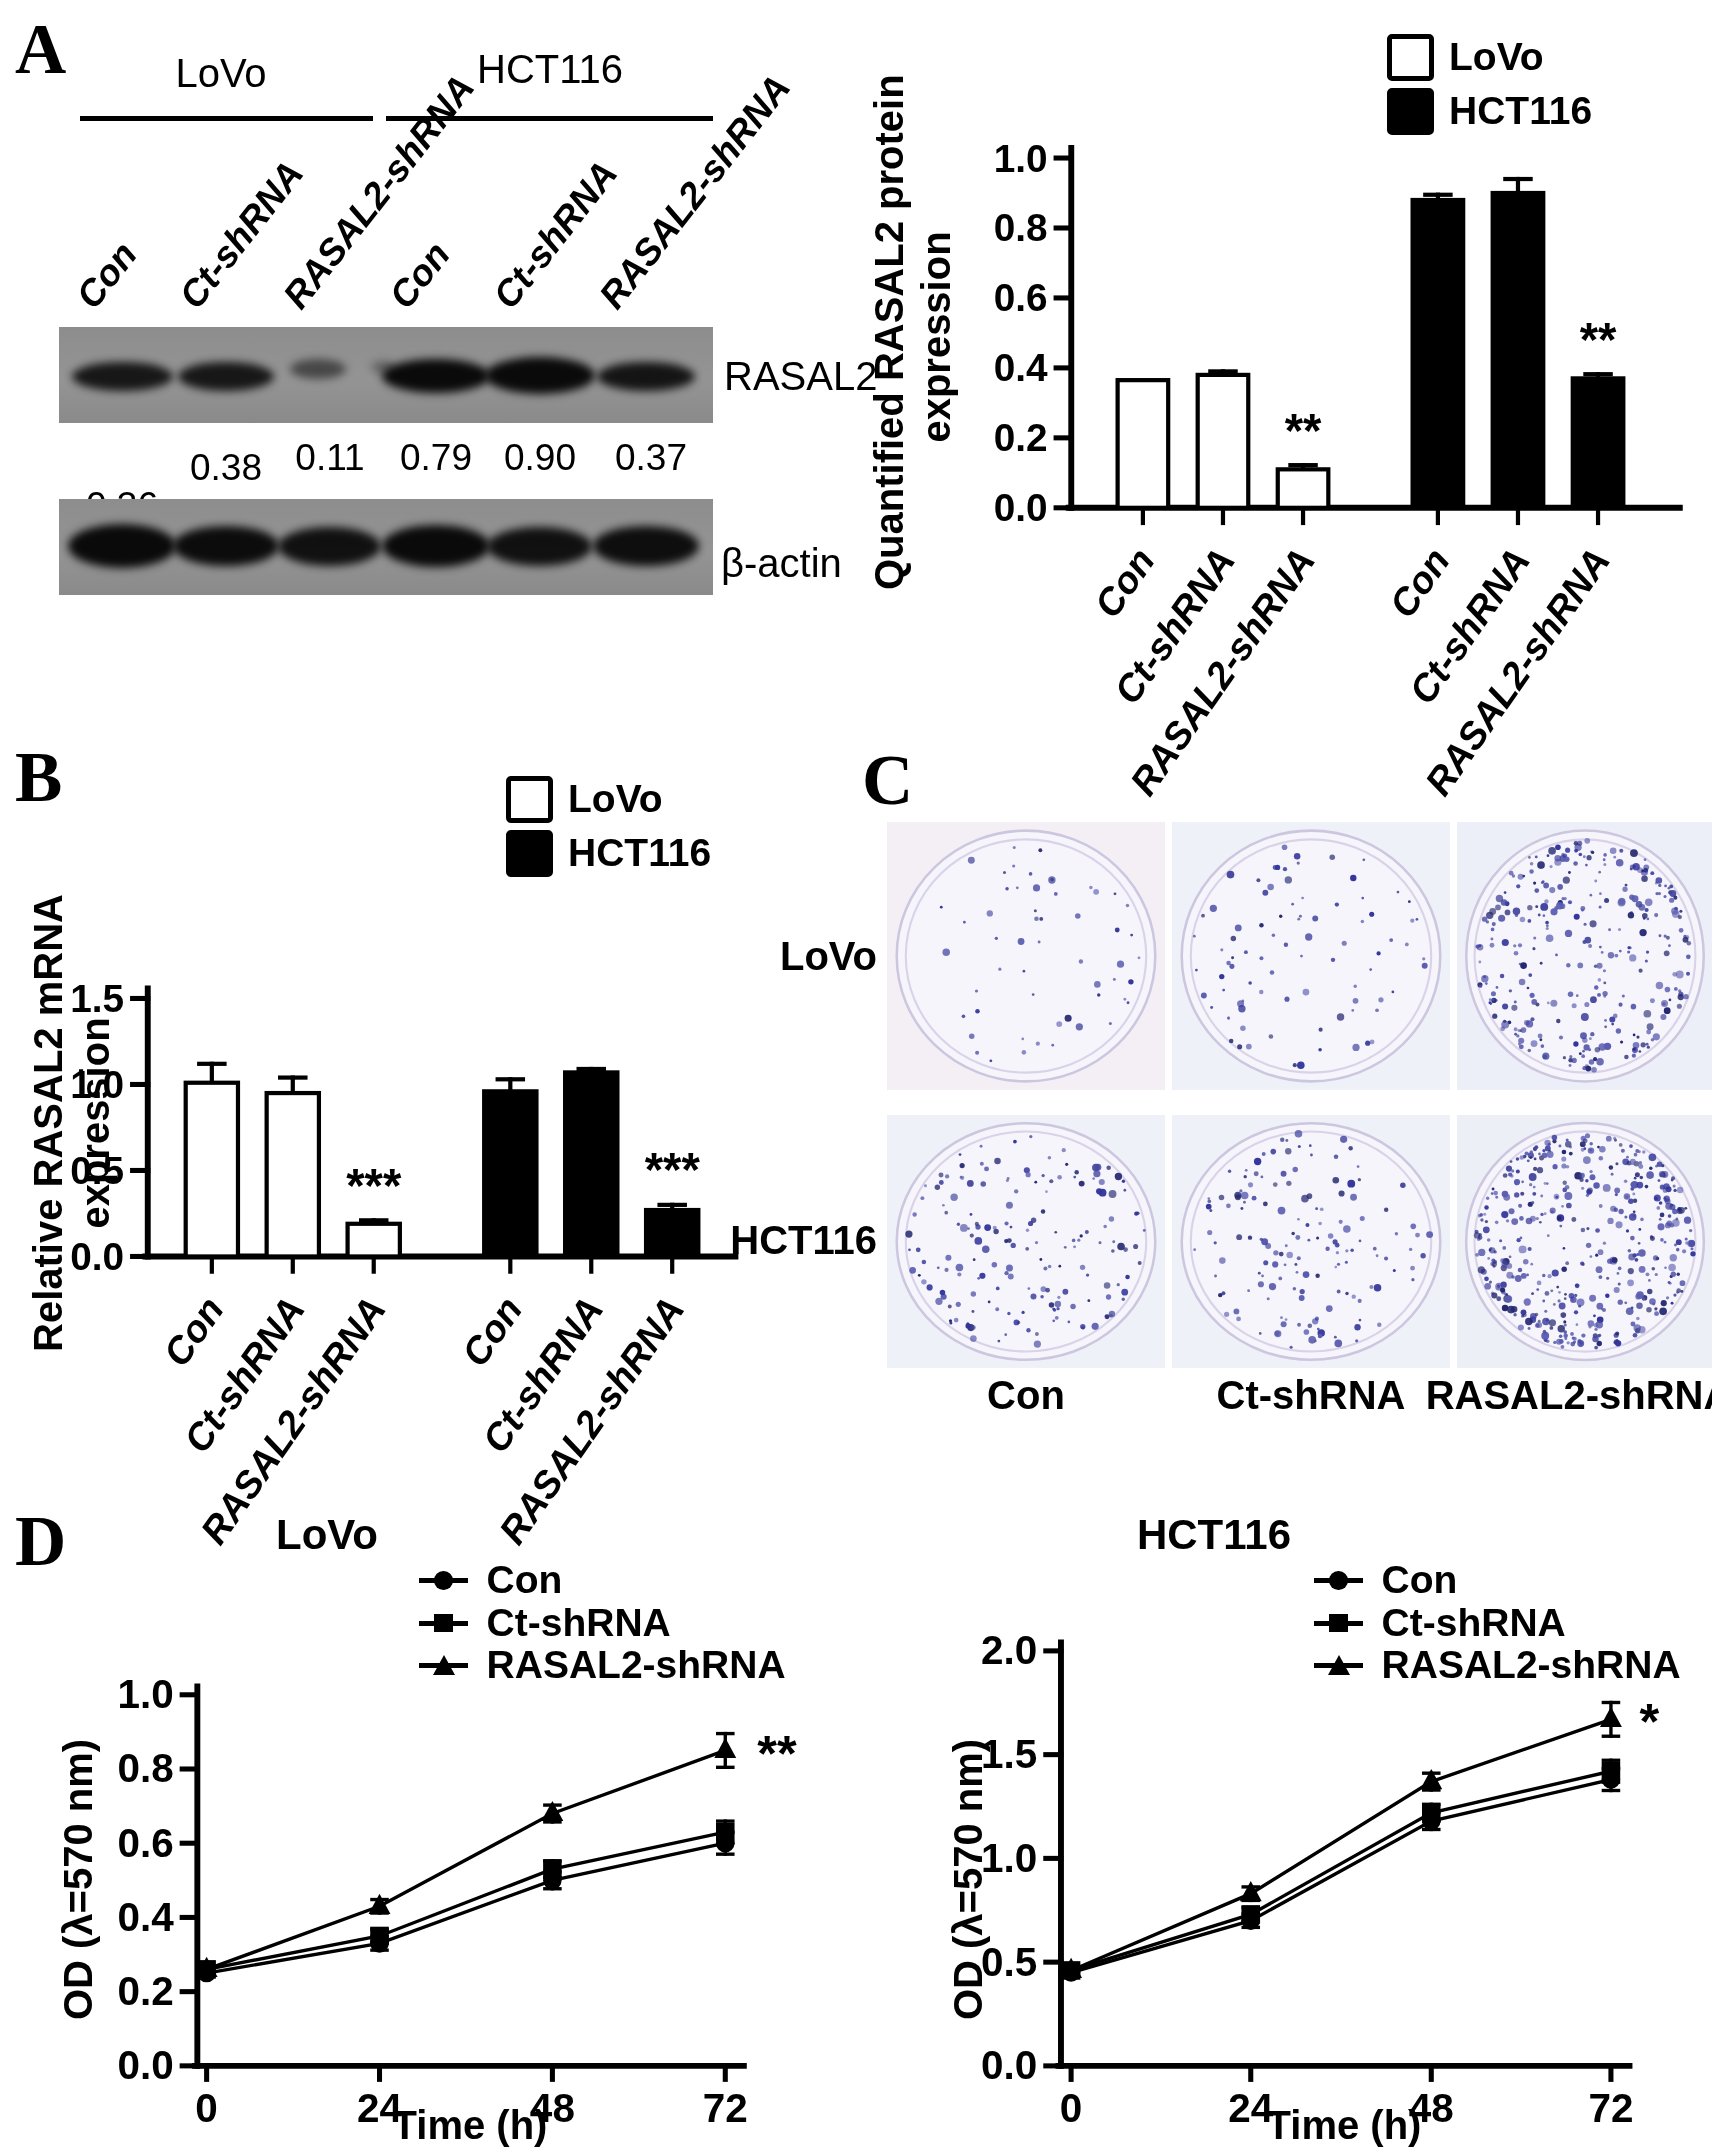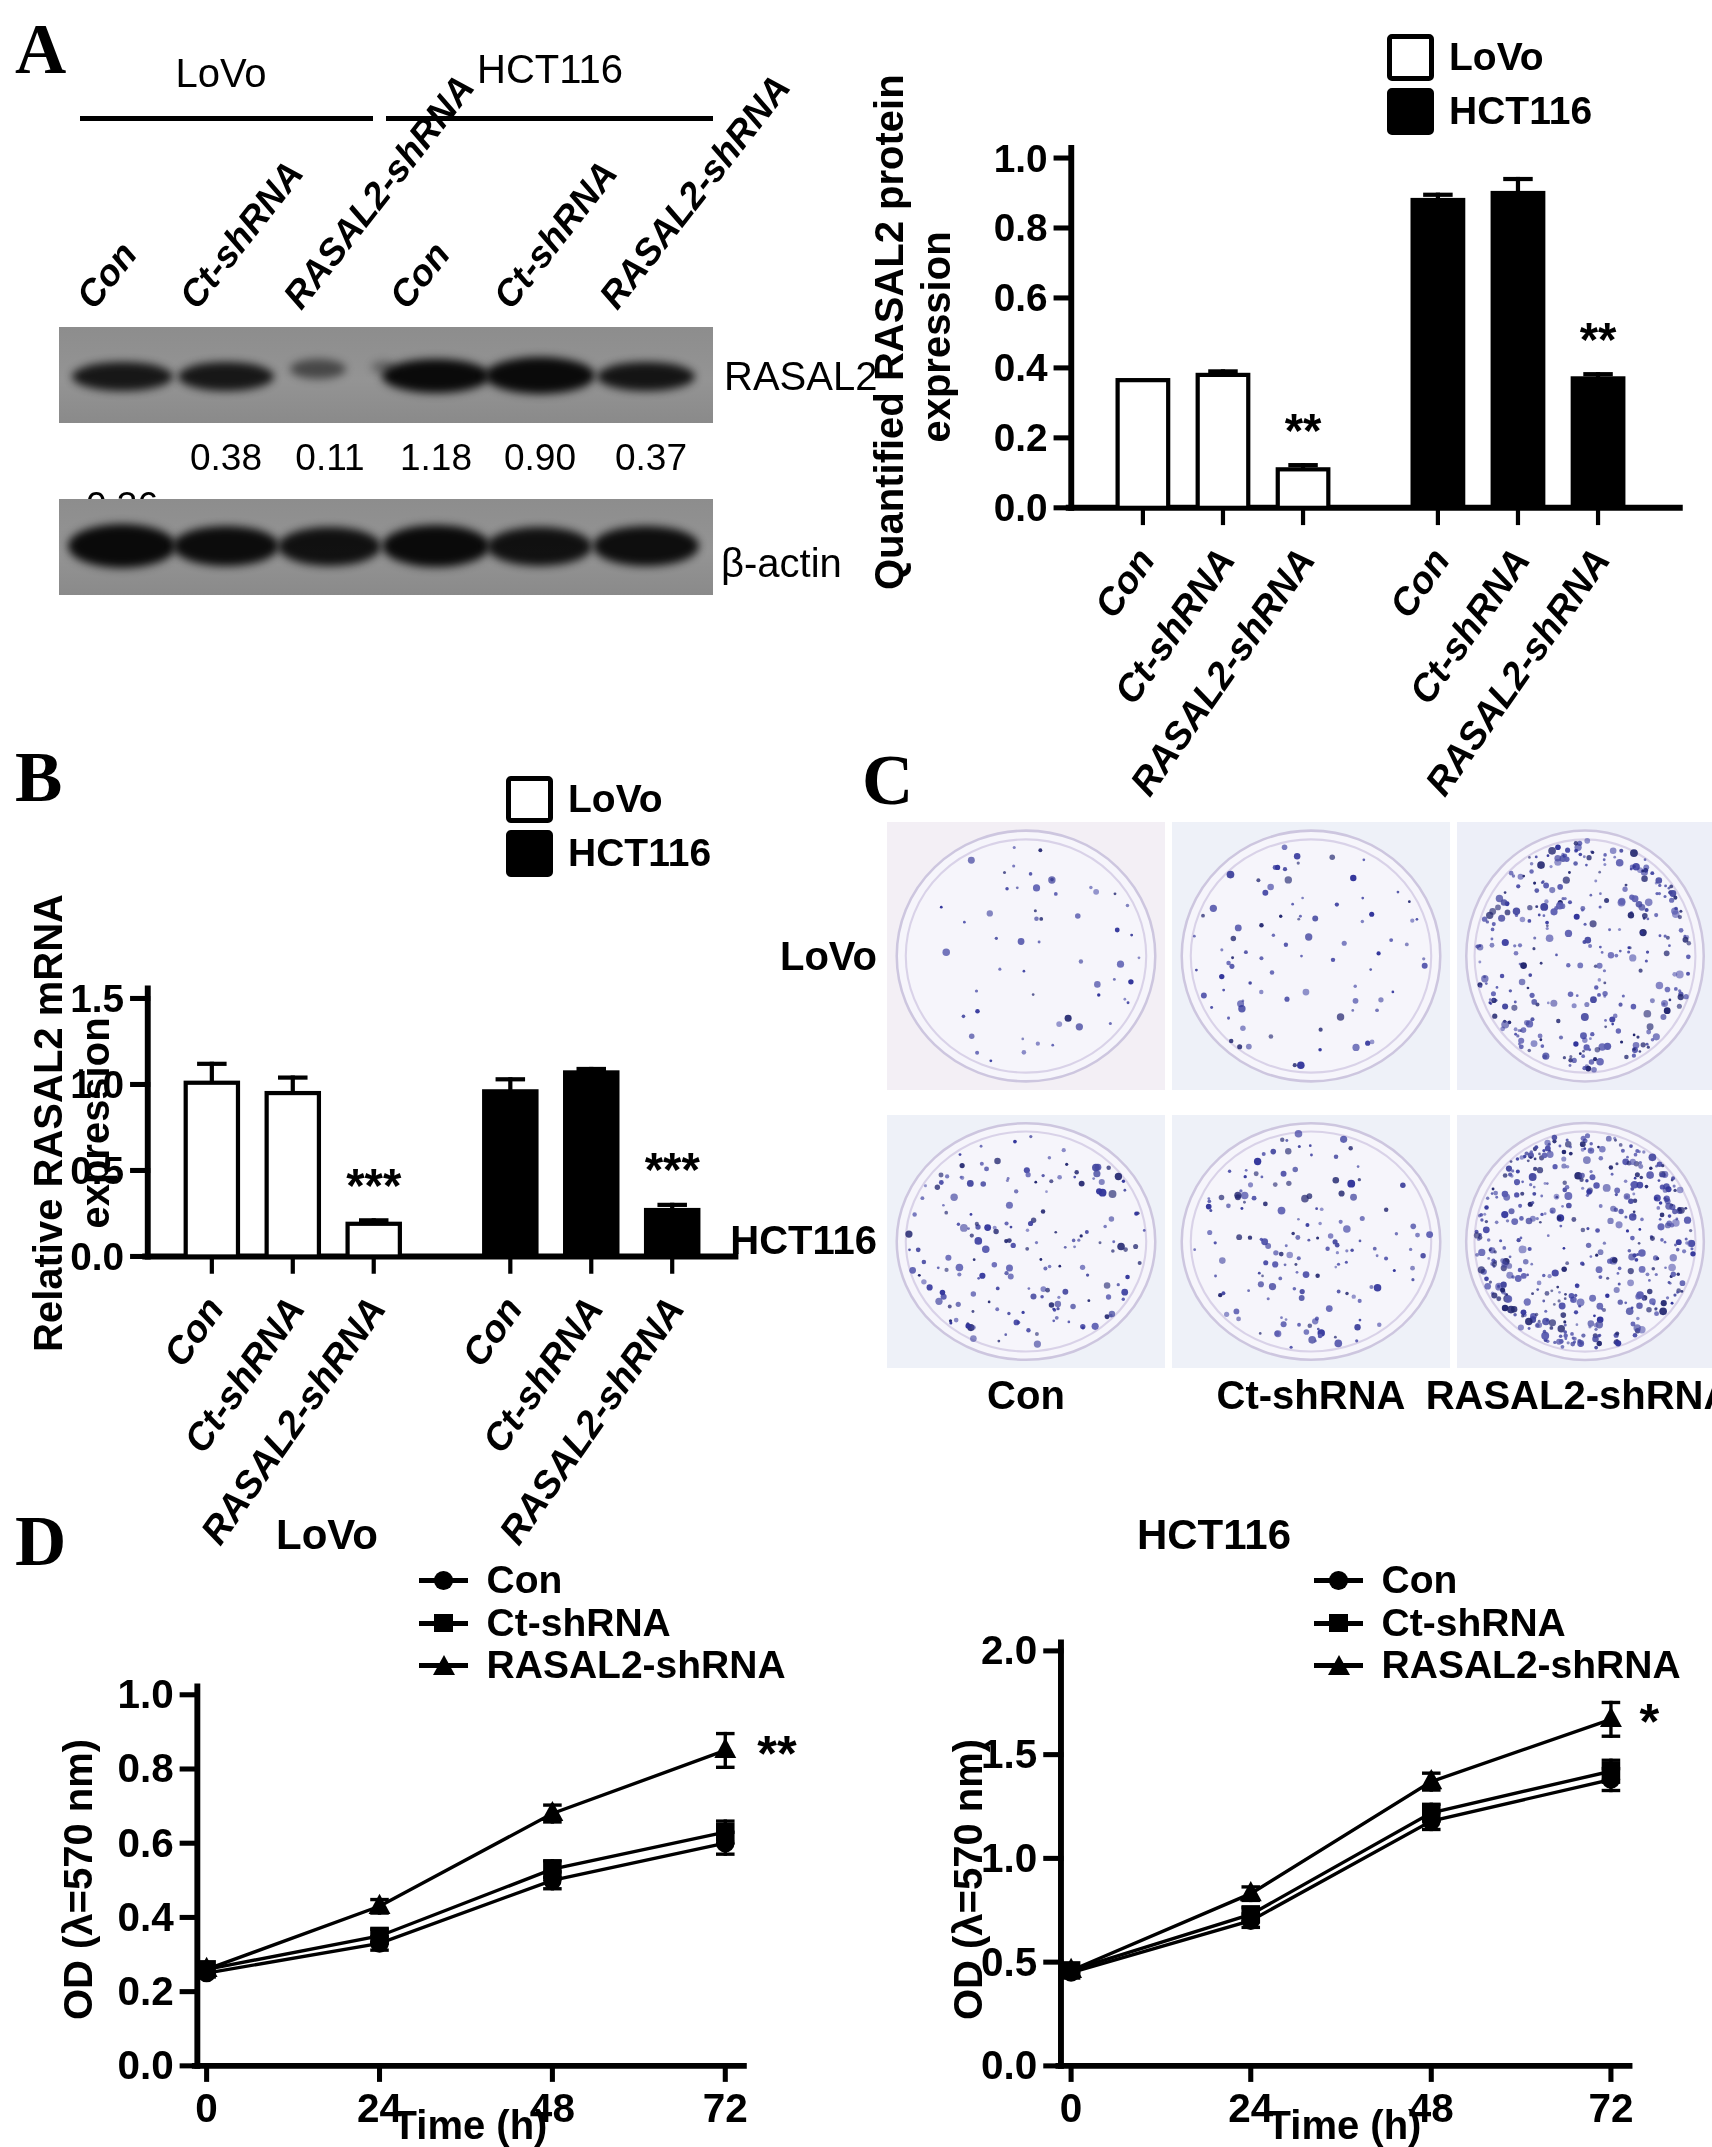--- a/index.html
+++ b/index.html
@@ -58,23 +58,23 @@
       <div class="band" style="left: 119px; top: 35px; width: 96px; height: 29px; opacity: 0.9;"></div>
       <div class="band" style="left: 231px; top: 32px; width: 56px; height: 20px; opacity: 0.55;"></div>
       <div class="band" style="left: 323px; top: 32px; width: 108px; height: 34px; opacity: 1;"></div>
       <div class="band" style="left: 426px; top: 30px; width: 110px; height: 37px; opacity: 1;"></div>
       <div class="band" style="left: 538px; top: 35px; width: 98px; height: 29px; opacity: 0.92;"></div>
       <div class="band" style="left: 312px; top: 34px; width: 23.6px; height: 11.8px; opacity: 0.35;"></div>
     </div>
   <div class="abs blot-side-label" style="left:724px;top:354px;">RASAL2</div>
 
   <div class="abs quant-num" style="left:122px;top:437px;margin-top:48px;">0.36</div>
-  <div class="abs quant-num" style="left:226px;top:437px;">0.38</div>
+  <div class="abs quant-num" style="left:226px;top:447px;">0.38</div>
   <div class="abs quant-num" style="left:330px;top:437px;">0.11</div>
-  <div class="abs quant-num" style="left:436px;top:437px;">1.18</div>
+  <div class="abs quant-num" style="left:436px;top:437px;">0.79</div>
   <div class="abs quant-num" style="left:540px;top:437px;">0.90</div>
   <div class="abs quant-num" style="left:651px;top:437px;">0.37</div>
 
   <div class="abs blot" id="blot-bactin" style="left:59px;top:499px;width:654px;height:96px;">
       <div class="band" style="left: 9.3px; top: 25px; width: 108px; height: 44px; opacity: 1;"></div>
       <div class="band" style="left: 114px; top: 27px; width: 106px; height: 40px; opacity: 0.98;"></div>
       <div class="band" style="left: 219px; top: 28px; width: 103px; height: 39px; opacity: 0.95;"></div>
       <div class="band" style="left: 323px; top: 26px; width: 108px; height: 42px; opacity: 1;"></div>
       <div class="band" style="left: 428px; top: 28px; width: 105px; height: 39px; opacity: 0.95;"></div>
       <div class="band" style="left: 534px; top: 27px; width: 106px; height: 40px; opacity: 0.97;"></div>

